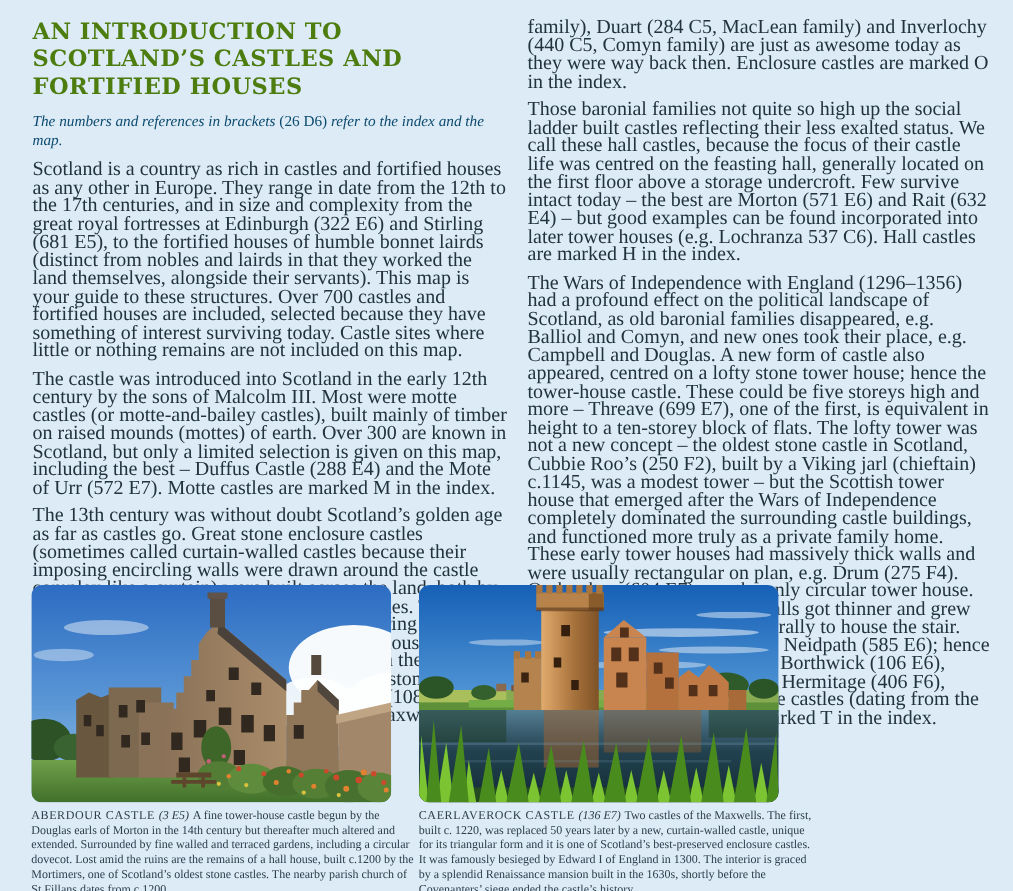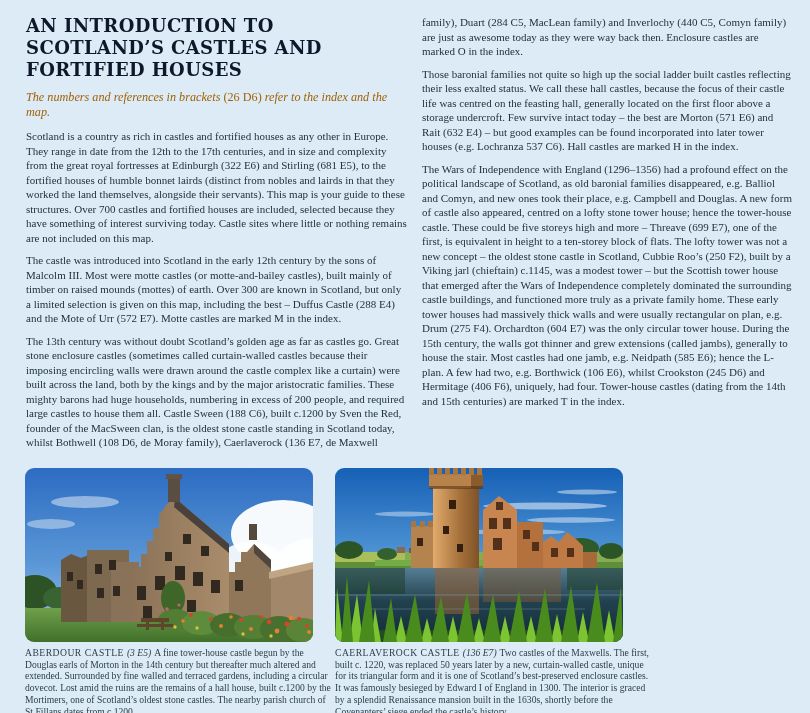--- a/index.html
+++ b/index.html
@@ -11,29 +11,29 @@
     overflow:hidden;
   }
   .page{position:relative;width:810px;height:713px;}
   .col{position:absolute;top:15px;}
   .col-left{left:26px;width:381px;}
   .col-right{left:422px;width:371px;}
   h1.title{
     font-family:"DejaVu Serif","Liberation Serif",serif;
     font-size:18px;line-height:22px;
     font-weight:700;letter-spacing:0.4px;
-    color:#0f172a;margin:0 0 9px 0;
+    color:#4d7c0f;margin:0 0 9px 0;
   }
   .subtitle{
-    font-size:12.2px;line-height:15px;margin:0 0 9px 0;color:#a16207;
+    font-size:12.2px;line-height:15px;margin:0 0 9px 0;color:#0c4a6e;
   }
   .subtitle em{font-style:italic;}
   .subtitle .roman{font-style:normal;}
   .body-par{
-    font-size:11px;line-height:14.5px;
+    font-size:16px;line-height:14.5px;
     margin:0 0 8px 0;text-align:left;color:#22333e;
   }
   .figures-row{
     position:absolute;left:25px;top:468px;
     display:flex;gap:22px;align-items:flex-start;
   }
   figure{margin:0;width:288px;}
   .photo{
     width:288px;height:174px;border-radius:9px;overflow:hidden;
     box-shadow:inset 0 0 0 1px rgba(255,255,255,0.35);

